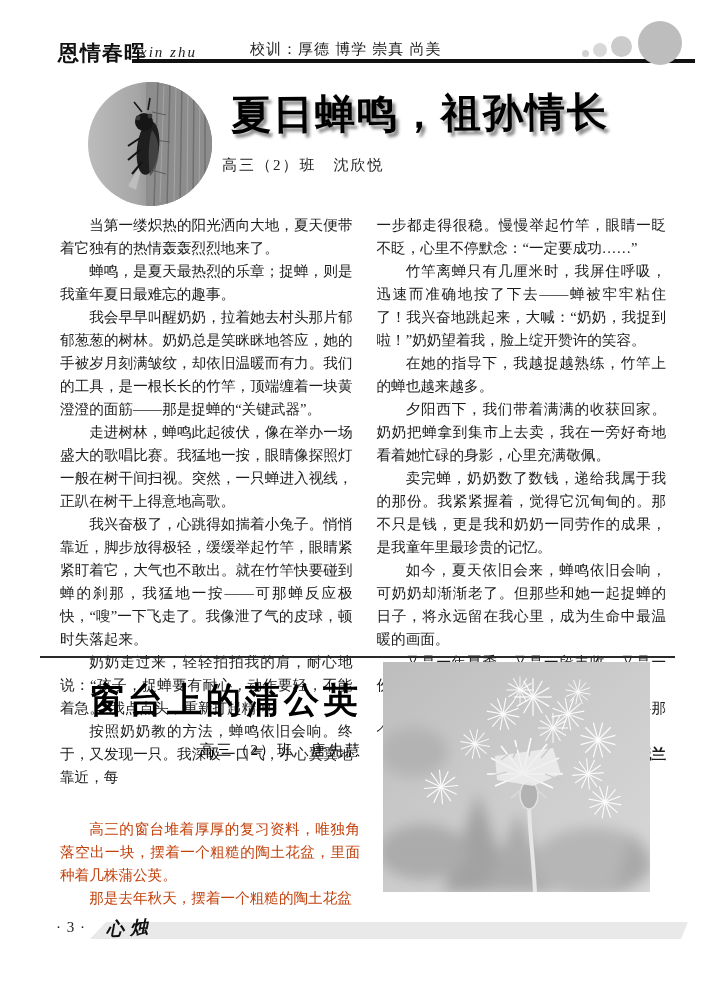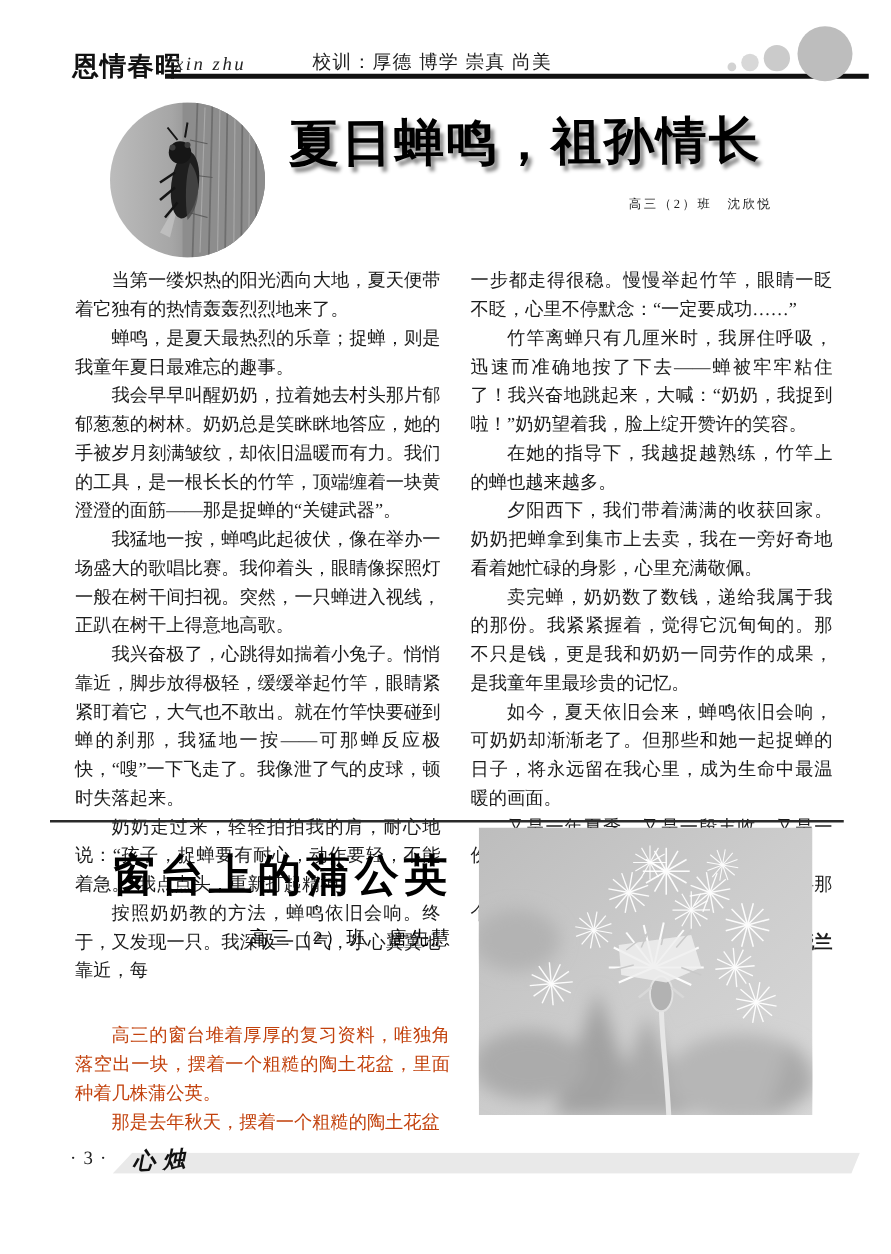--- a/index.html
+++ b/index.html
@@ -30,22 +30,22 @@
   
   .cicada-photo { position:absolute; left:88px; top:82px; width:124px; height:124px; }
   .a1-title {
     position:absolute; left:222px; top:86px; width:396px; text-align:center;
     font-size:40px; font-weight:900; letter-spacing:2px; color:#000;
     font-family:"DejaVu Sans","Liberation Sans",sans-serif;
     text-shadow:3px 4px 3px rgba(0,0,0,0.45);
     transform:rotate(-0.5deg);
   }
   .a1-byline {
-    position:absolute; left:222px; top:156px; width:396px; text-align:right;
-    font-size:10px; letter-spacing:2px; color:#222;
+    position:absolute; left:222px; top:156px; width:396px; text-align:left;
+    font-size:15px; letter-spacing:2px; color:#222;
   }
   
   .columns { position:absolute; left:60px; top:214px; width:606px; display:flex; gap:24px; }
   .col { width:300px; font-size:14.6px; line-height:23px; text-align:justify; color:#1b1b1b; }
   .col-right { width:297px; }
   .col p { text-indent:2em; margin:0; }
   .col p.noindent { text-indent:0; }
   .teacher-credit {
     text-align:right; text-indent:0 !important; font-weight:bold;
     font-family:"Liberation Sans","DejaVu Sans",sans-serif; font-size:14.6px;
@@ -145,21 +145,21 @@
   </div>
 
   <div class="a1-title">夏日蝉鸣，祖孙情长</div>
   <div class="a1-byline">高三（2）班　沈欣悦</div>
 
   <div class="columns">
     <div class="col">
         <p>当第一缕炽热的阳光洒向大地，夏天便带着它独有的热情轰轰烈烈地来了。</p>
         <p>蝉鸣，是夏天最热烈的乐章；捉蝉，则是我童年夏日最难忘的趣事。</p>
         <p>我会早早叫醒奶奶，拉着她去村头那片郁郁葱葱的树林。奶奶总是笑眯眯地答应，她的手被岁月刻满皱纹，却依旧温暖而有力。我们的工具，是一根长长的竹竿，顶端缠着一块黄澄澄的面筋——那是捉蝉的“关键武器”。</p>
-        <p>我猛地一按，蝉鸣此起彼伏，像在举办一场盛大的歌唱比赛。我仰着头，眼睛像探照灯一般在树干间扫视。突然，一只蝉进入视线，正趴在树干上得意地高歌。</p>
+        <p>走进树林，蝉鸣此起彼伏，像在举办一场盛大的歌唱比赛。我猛地一按，眼睛像探照灯一般在树干间扫视。突然，一只蝉进入视线，正趴在树干上得意地高歌。</p>
         <p>我兴奋极了，心跳得如揣着小兔子。悄悄靠近，脚步放得极轻，缓缓举起竹竿，眼睛紧紧盯着它，大气也不敢出。就在竹竿快要碰到蝉的刹那，我猛地一按——可那蝉反应极快，“嗖”一下飞走了。我像泄了气的皮球，顿时失落起来。</p>
         <p>奶奶走过来，轻轻拍拍我的肩，耐心地说：“孩子，捉蝉要有耐心，动作要轻，不能着急。”我点点头，重新打起精神。</p>
         <p>按照奶奶教的方法，蝉鸣依旧会响。终于，又发现一只。我深吸一口气，小心翼翼地靠近，每</p>
       </div>
     <div class="col col-right">
       <span><p class="noindent">一步都走得很稳。慢慢举起竹竿，眼睛一眨不眨，心里不停默念：“一定要成功……”</p><p>竹竿离蝉只有几厘米时，我屏住呼吸，迅速而准确地按了下去——蝉被牢牢粘住了！我兴奋地跳起来，大喊：“奶奶，我捉到啦！”奶奶望着我，脸上绽开赞许的笑容。</p><p>在她的指导下，我越捉越熟练，竹竿上的蝉也越来越多。</p><p>夕阳西下，我们带着满满的收获回家。奶奶把蝉拿到集市上去卖，我在一旁好奇地看着她忙碌的身影，心里充满敬佩。</p><p>卖完蝉，奶奶数了数钱，递给我属于我的那份。我紧紧握着，觉得它沉甸甸的。那不只是钱，更是我和奶奶一同劳作的成果，是我童年里最珍贵的记忆。</p><p>如今，夏天依旧会来，蝉鸣依旧会响，可奶奶却渐渐老了。但那些和她一起捉蝉的日子，将永远留在我心里，成为生命中最温暖的画面。</p><p>又是一年夏季，又是一段丰收，又是一份喜悦与温情。</p><p>那永不凋零的记忆，永远停驻在——那个拥有蝉鸣的夏季。</p></span>
       <p class="teacher-credit">指导教师：钱晓兰</p>
     </div>
   </div>
 

